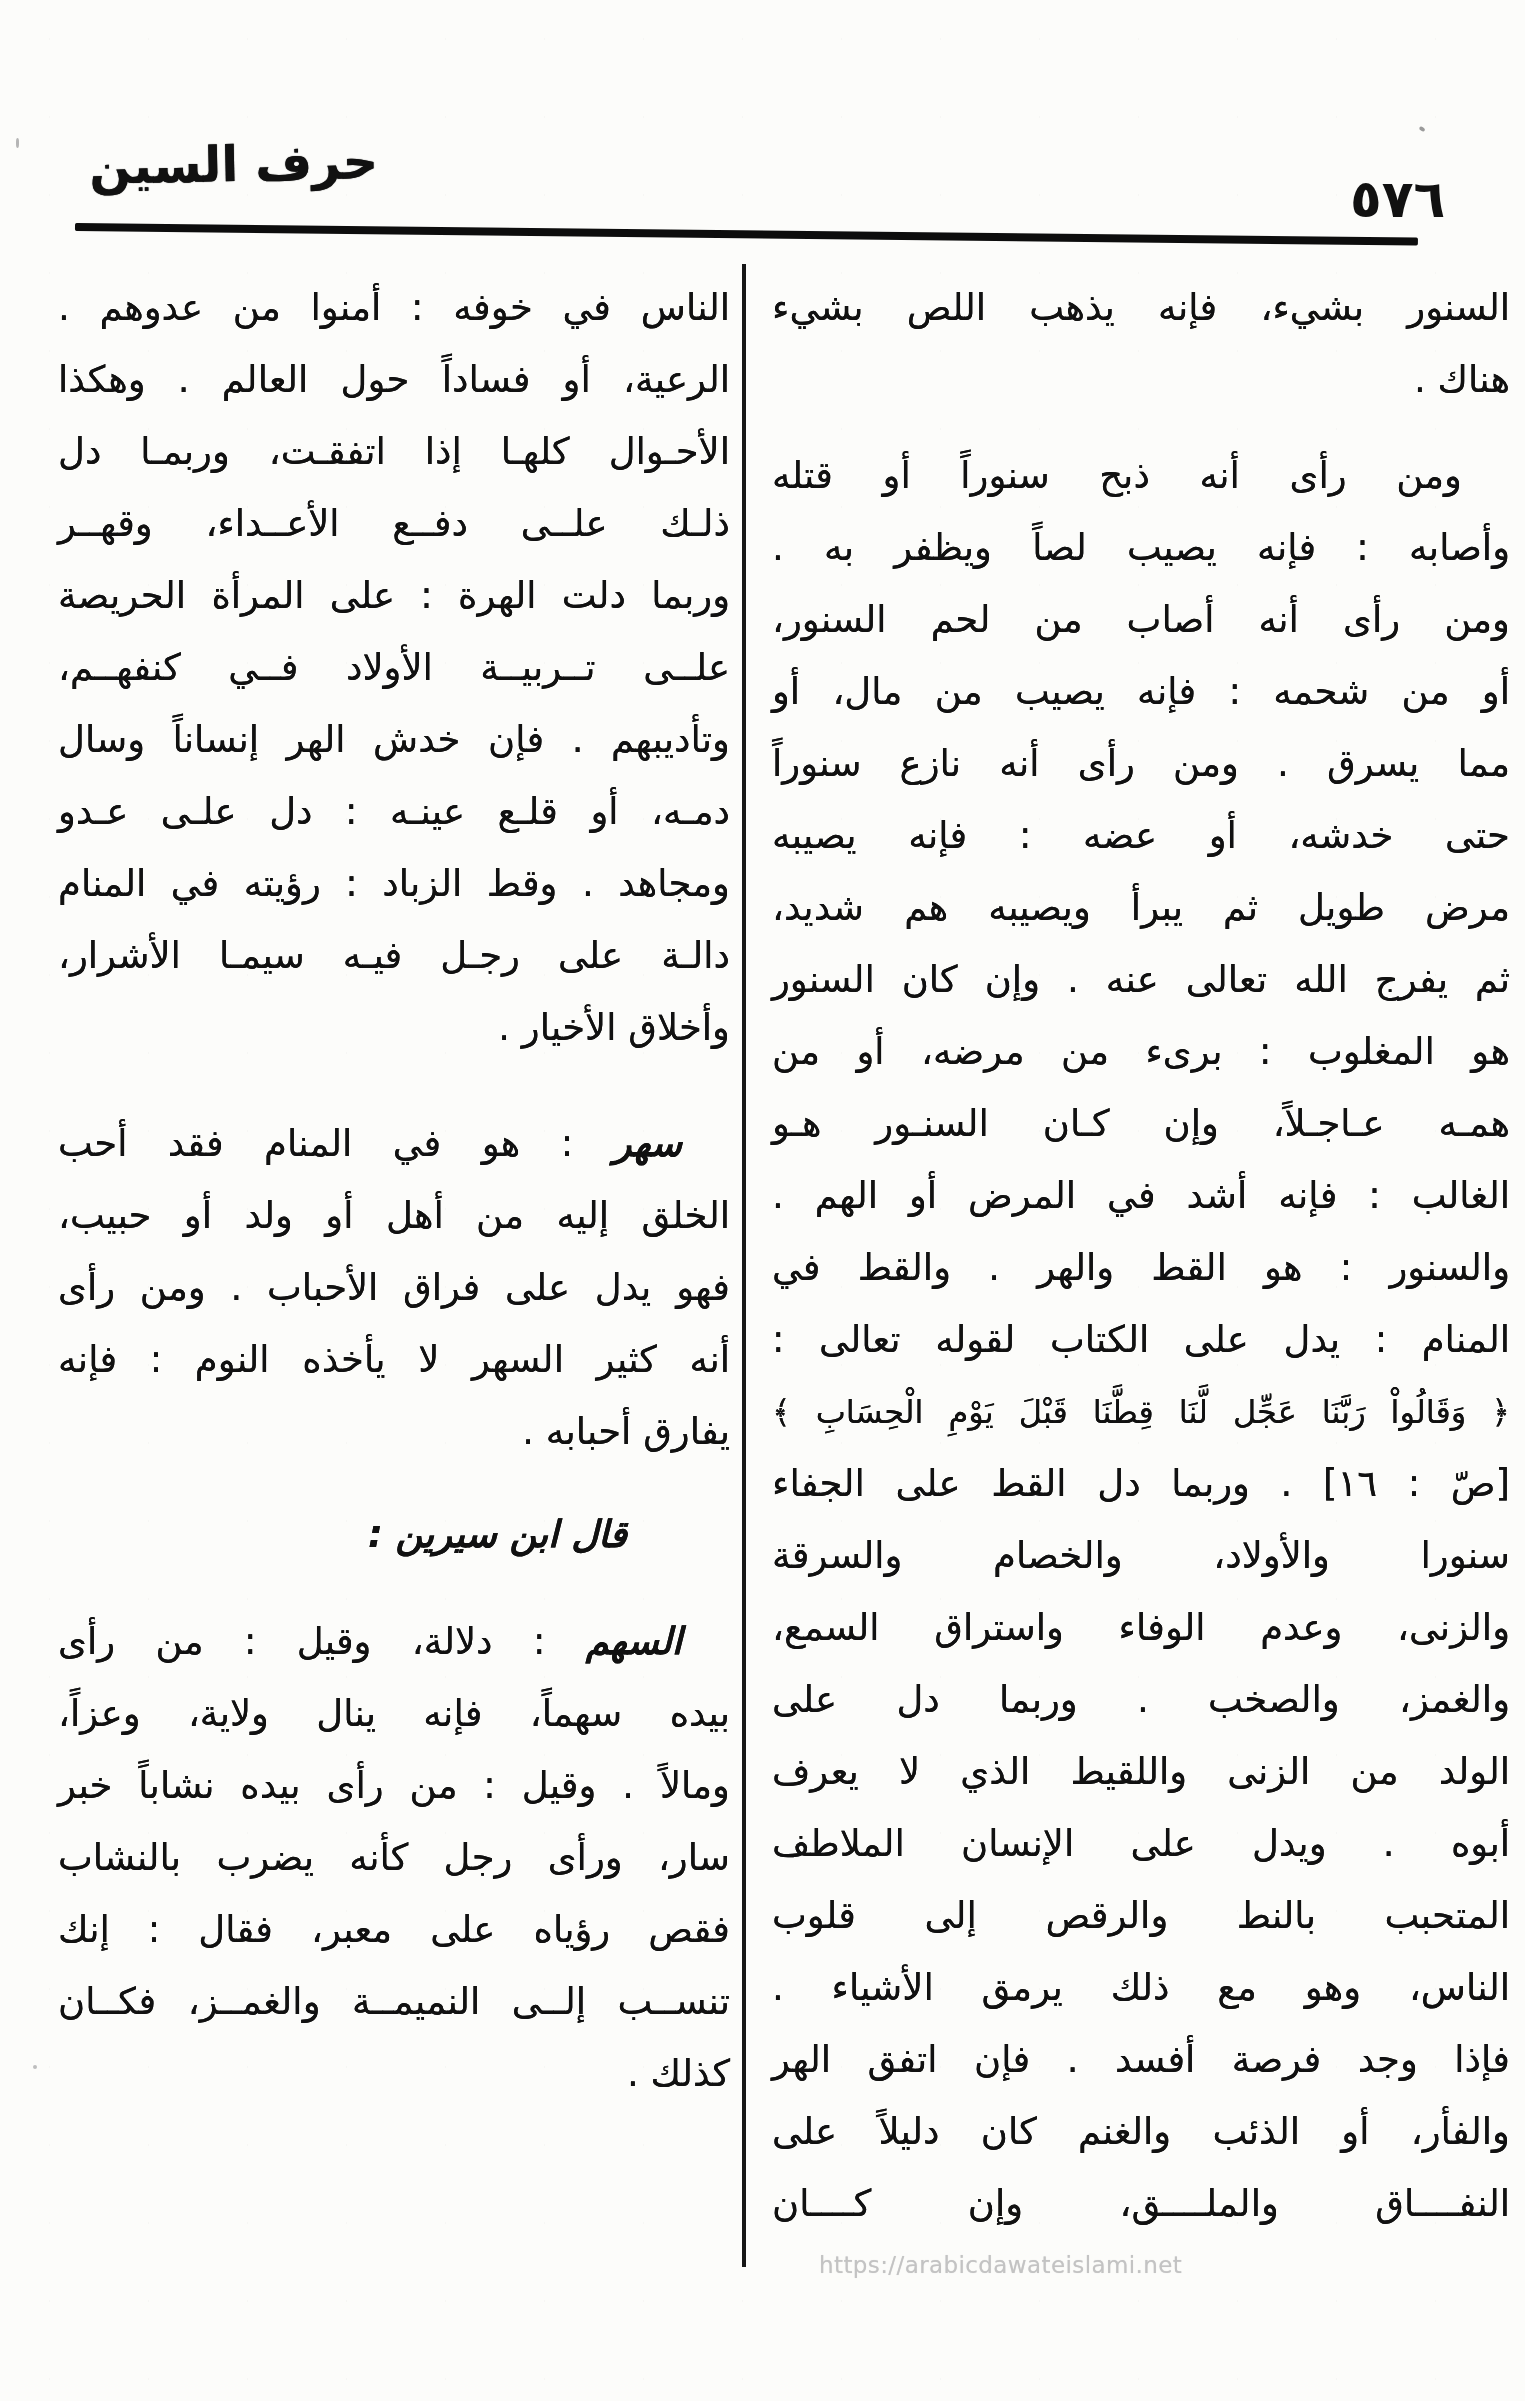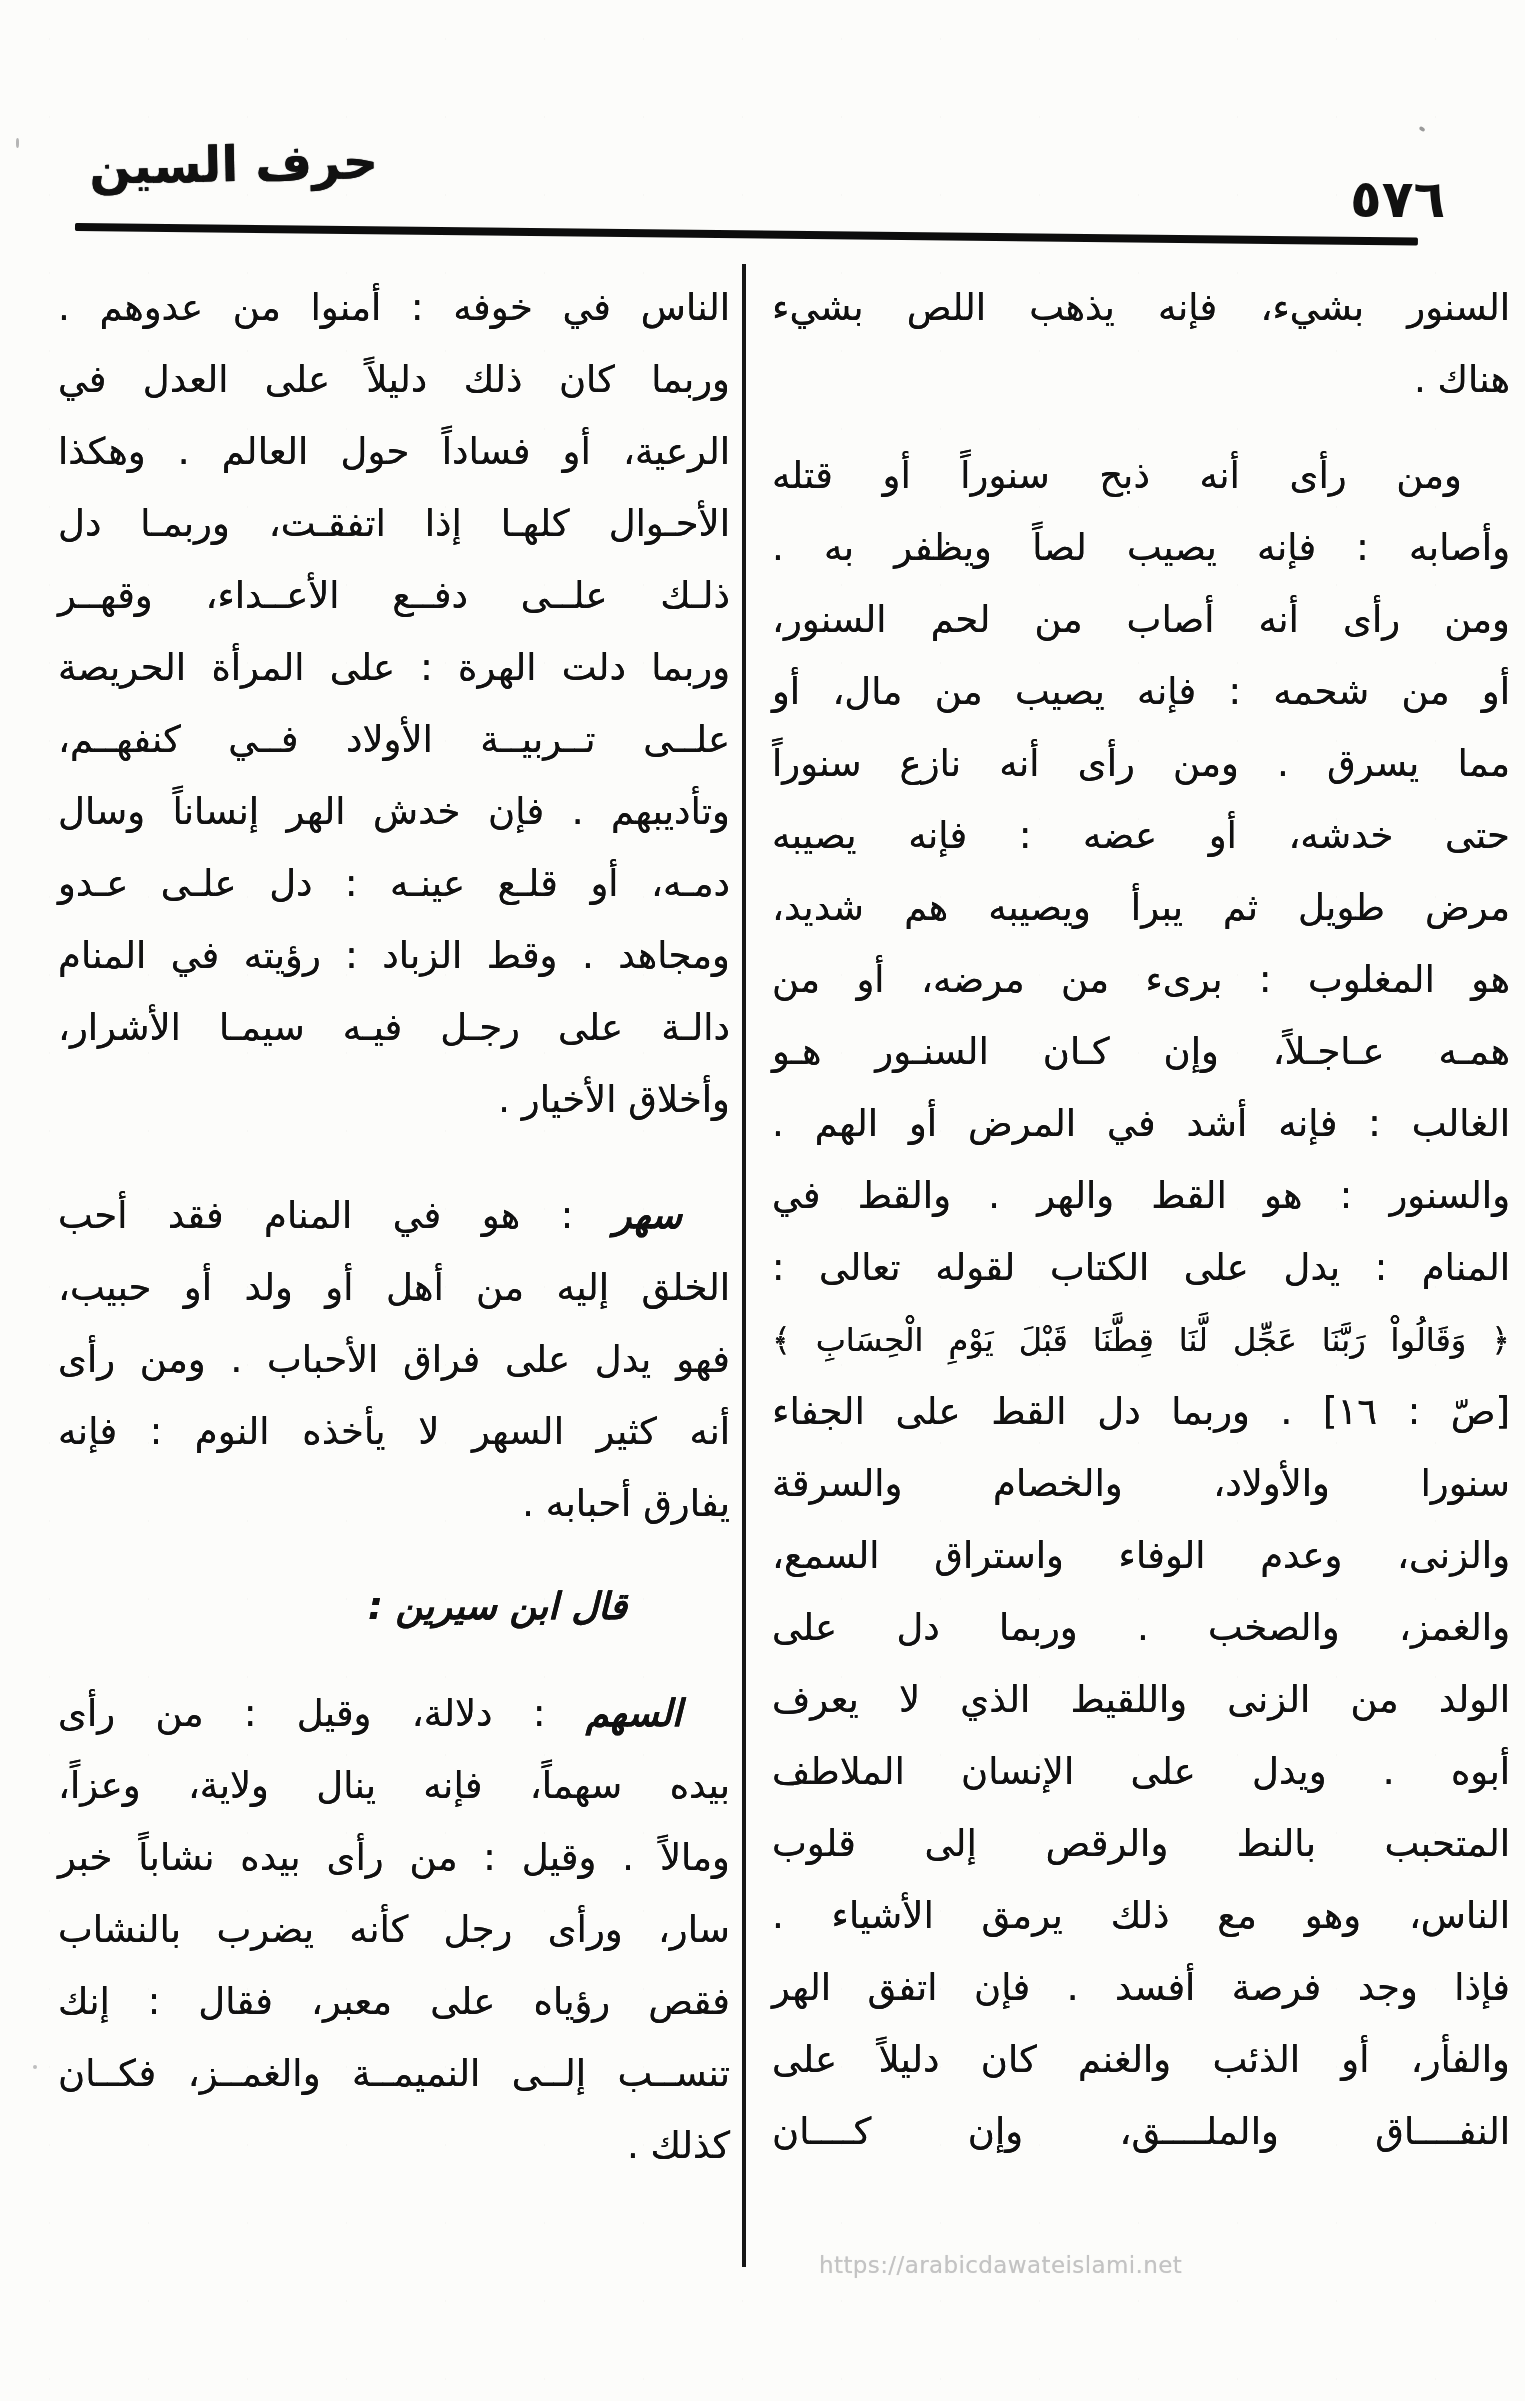--- a/index.html
+++ b/index.html
@@ -80,20 +80,21 @@
         <div class="line end"><span>هناك .</span></div>
       </div>
       <div class="para indent g28">
         <div class="line"><span>ومن رأى أنه ذبح سنوراً أو قتله</span></div>
         <div class="line"><span>وأصابه : فإنه يصيب لصاً ويظفر به .</span></div>
         <div class="line"><span>ومن رأى أنه أصاب من لحم السنور،</span></div>
         <div class="line"><span>أو من شحمه : فإنه يصيب من مال، أو</span></div>
         <div class="line"><span>مما يسرق . ومن رأى أنه نازع سنوراً</span></div>
         <div class="line"><span>حتى خدشه، أو عضه : فإنه يصيبه</span></div>
         <div class="line"><span>مرض طويل ثم يبرأ ويصيبه هم شديد،</span></div>
+        <div class="line"><span>ثم يفرج الله تعالى عنه . وإن كان السنور</span></div>
         <div class="line"><span>هو المغلوب : برىء من مرضه، أو من</span></div>
         <div class="line"><span>همـه عـاجـلاً، وإن كـان السنـور هـو</span></div>
         <div class="line"><span>الغالب : فإنه أشد في المرض أو الهم .</span></div>
         <div class="line"><span>والسنور : هو القط والهر . والقط في</span></div>
         <div class="line"><span>المنام : يدل على الكتاب لقوله تعالى :</span></div>
         <div class="line verse"><span>﴿ وَقَالُواْ رَبَّنَا عَجِّل لَّنَا قِطَّنَا قَبْلَ يَوْمِ الْحِسَابِ ﴾</span></div>
         <div class="line"><span>[صّ : ١٦] . وربما دل القط على الجفاء</span></div>
         <div class="line"><span>سنورا والأولاد، والخصام والسرقة</span></div>
         <div class="line"><span>والزنى، وعدم الوفاء واستراق السمع،</span></div>
         <div class="line"><span>والغمز، والصخب . وربما دل على</span></div>
@@ -102,21 +103,20 @@
         <div class="line"><span>المتحبب بالنط والرقص إلى قلوب</span></div>
         <div class="line"><span>الناس، وهو مع ذلك يرمق الأشياء .</span></div>
         <div class="line"><span>فإذا وجد فرصة أفسد . فإن اتفق الهر</span></div>
         <div class="line"><span>والفأر، أو الذئب والغنم كان دليلاً على</span></div>
         <div class="line"><span>النفــــاق والملــــق، وإن كــــان</span></div>
       </div>
     </div>
   <div id="col-left" class="col">
       <div class="para">
         <div class="line"><span>الناس في خوفه : أمنوا من عدوهم .</span></div>
-        <div class="line"><span>وربما كان ذلك دليلاً على العدل في</span></div>
         <div class="line"><span>الرعية، أو فساداً حول العالم . وهكذا</span></div>
         <div class="line"><span>الأحـوال كلهـا إذا اتفقـت، وربمـا دل</span></div>
         <div class="line"><span>ذلـك علــى دفــع الأعــداء، وقهــر</span></div>
         <div class="line"><span>وربما دلت الهرة : على المرأة الحريصة</span></div>
         <div class="line"><span>علــى تــربيــة الأولاد فــي كنفهــم،</span></div>
         <div class="line"><span>وتأديبهم . فإن خدش الهر إنساناً وسال</span></div>
         <div class="line"><span>دمـه، أو قلـع عينـه : دل علـى عـدو</span></div>
         <div class="line"><span>ومجاهد . وقط الزباد : رؤيته في المنام</span></div>
         <div class="line"><span>دالـة على رجـل فيـه سيمـا الأشرار،</span></div>
         <div class="line end"><span>وأخلاق الأخيار .</span></div>

